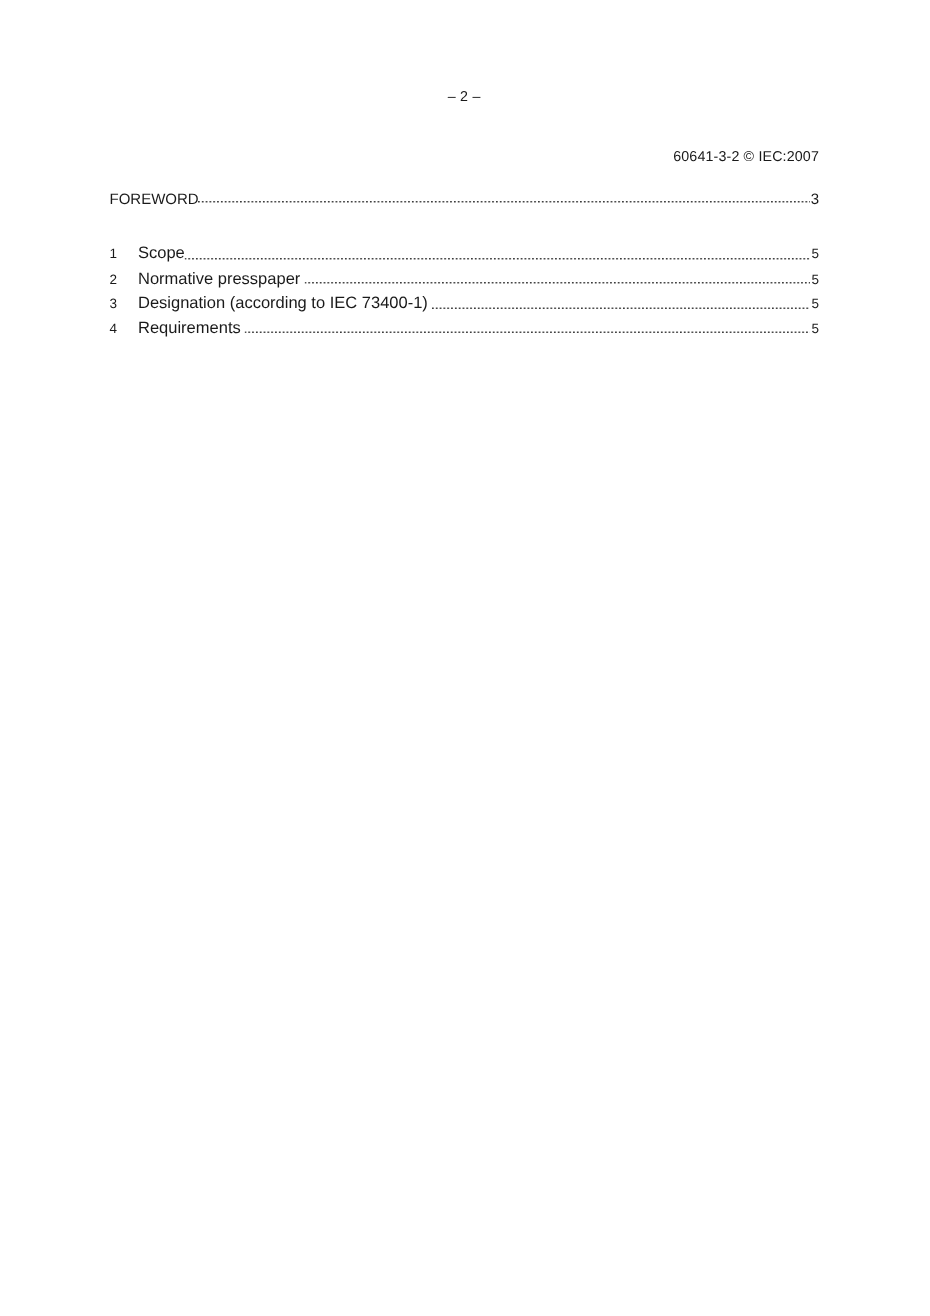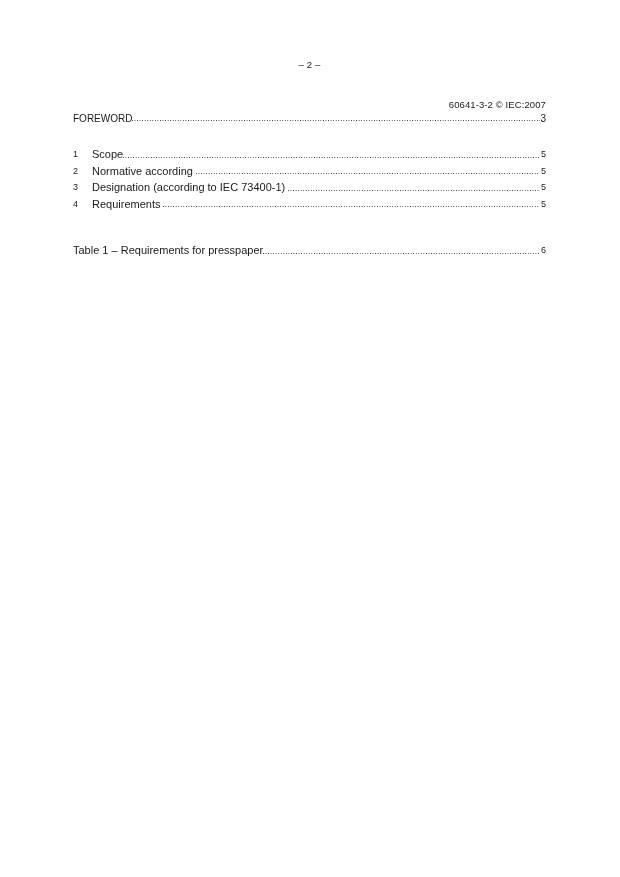--- a/index.html
+++ b/index.html
@@ -109,21 +109,21 @@
   }
 
   .toc-page {
     flex: 0 0 auto;
     font-size: 9px;
     text-align: right;
     padding-left: 0.5px;
   }
 
   
-  .row-foreword { margin-top: 0px; }
+  .row-foreword { margin-top: 14px; }
   .row-foreword .toc-label,
   .row-foreword .toc-page { font-size: 10px; }
   .row-foreword .toc-leader { height: 10px; }
 
   
   .clause-block { margin-top: 22px; }
   .clause-block .toc-row { height: 16.5px; align-items: center; }
 
   
   .table-block { margin-top: 30px; }
@@ -155,43 +155,36 @@
 
       <div class="toc-row">
         <span class="toc-num">1</span>
         <span class="toc-label">Scope</span>
         <span class="toc-leader"></span>
         <span class="toc-page">5</span>
       </div>
 
       <div class="toc-row">
         <span class="toc-num">2</span>
-        <span class="toc-label gap-before-leader">Normative according</span>
+        <span class="toc-label gap-before-leader">Normative presspaper</span>
         <span class="toc-leader"></span>
         <span class="toc-page">5</span>
       </div>
 
       <div class="toc-row">
         <span class="toc-num">3</span>
         <span class="toc-label gap-before-leader">Designation (according to IEC 73400-1)</span>
         <span class="toc-leader"></span>
         <span class="toc-page">5</span>
       </div>
 
       <div class="toc-row">
         <span class="toc-num">4</span>
         <span class="toc-label gap-before-leader">Requirements</span>
         <span class="toc-leader"></span>
         <span class="toc-page">5</span>
       </div>
 
     </div>
 
-    <div class="table-block">
-      <div class="toc-row">
-        <span class="toc-label gap-before-leader">Table 1 – Requirements for presspaper</span>
-        <span class="toc-leader"></span>
-        <span class="toc-page">6</span>
-      </div>
-    </div>
 
   </div>
 </div>
 
 </body></html>

